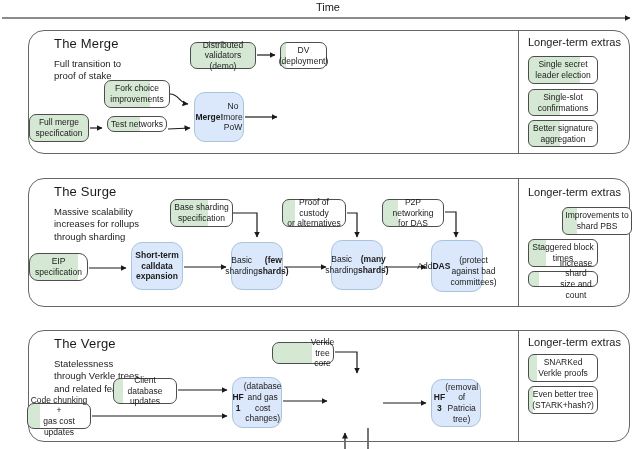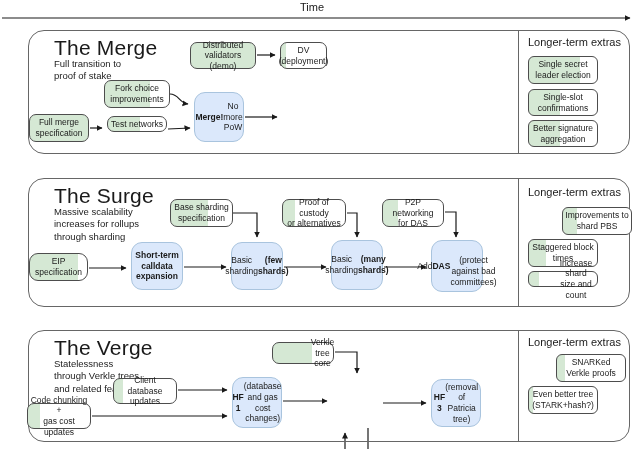--- a/index.html
+++ b/index.html
@@ -1,24 +1,24 @@
 <!DOCTYPE html>
 <html><head>
 <meta charset="utf-8">
 <style>
   html,body{margin:0;padding:0;background:#fff;}
   .canvas{
     position:relative;width:640px;height:449px;background:#fff;overflow:hidden;
     font-family:"Liberation Sans",sans-serif;color:#1a1a1a;
   }
   .arrow-layer{position:absolute;left:0;top:0;width:640px;height:449px;pointer-events:none;}
-  .time-label{position:absolute;left:300px;top:1px;width:40px;text-align:left;font-size:11px;}
+  .time-label{position:absolute;left:300px;top:1px;width:40px;text-align:right;font-size:11px;}
   .section{position:absolute;border:1px solid #666;border-radius:16px;background:transparent;}
   .section .divider{position:absolute;top:0;bottom:0;left:489px;width:0;border-left:1px solid #666;}
-  .sec-title{position:absolute;font-size:21px;letter-spacing:.2px;}
+  .sec-title{position:absolute;font-size:13px;letter-spacing:.2px;}
   .sec-sub{position:absolute;font-size:9.5px;line-height:1.3;white-space:pre-line;color:#222;}
   .extras-title{position:absolute;font-size:11px;}
   .node{
     position:absolute;display:flex;align-items:center;justify-content:center;text-align:center;
     font-size:8.5px;line-height:1.25;white-space:pre-line;box-sizing:border-box;padding:2px;
   }
   .node.small{border:1px solid #4d4d4d;border-radius:7px;
     background:linear-gradient(90deg,#d5e8d4 var(--fill,0%),#ffffff var(--fill,0%));}
   .node.extra{border:1px solid #4d4d4d;border-radius:6px;
     background:linear-gradient(90deg,#d5e8d4 var(--fill,0%),#ffffff var(--fill,0%));}
@@ -147,18 +147,18 @@
 gas cost updates</span></div>
   <div class="node blue" style="left:232px;top:377px;width:50px;height:51px;"><span style="font-weight: bold;">HF 1
 </span><span>(database
 and gas cost
 changes)</span></div>
   <div class="node blue" style="left:431px;top:379px;width:50px;height:48px;"><span style="font-weight: bold;">HF 3
 </span><span>(removal of
 Patricia tree)</span></div>
 
   <div class="extras-title" style="position:absolute;left:528px;top:336px;">Longer-term extras</div>
-  <div class="node extra" style="left: 556px; top: 354px; width: 70px; height: 28px; --fill: 12%;"><span>SNARKed
+  <div class="node extra" style="left: 528px; top: 354px; width: 70px; height: 28px; --fill: 12%;"><span>SNARKed
 Verkle proofs</span></div>
   <div class="node extra" style="left: 528px; top: 386px; width: 70px; height: 28px; --fill: 6%;"><span>Even better tree
 (STARK+hash?)</span></div>
 
 </div>
 
 </body></html>

